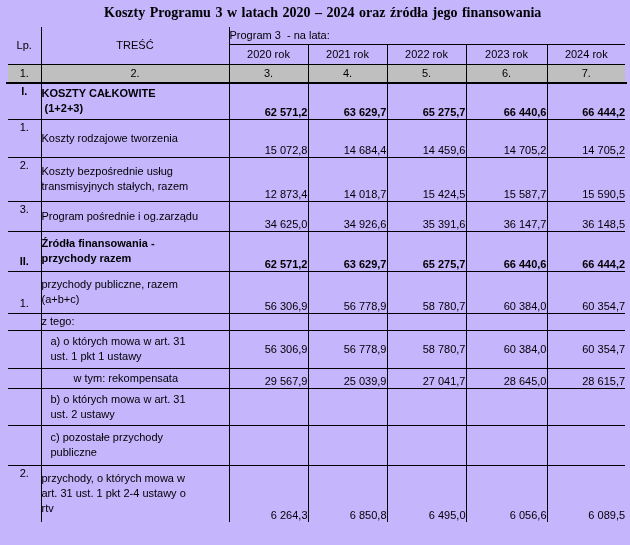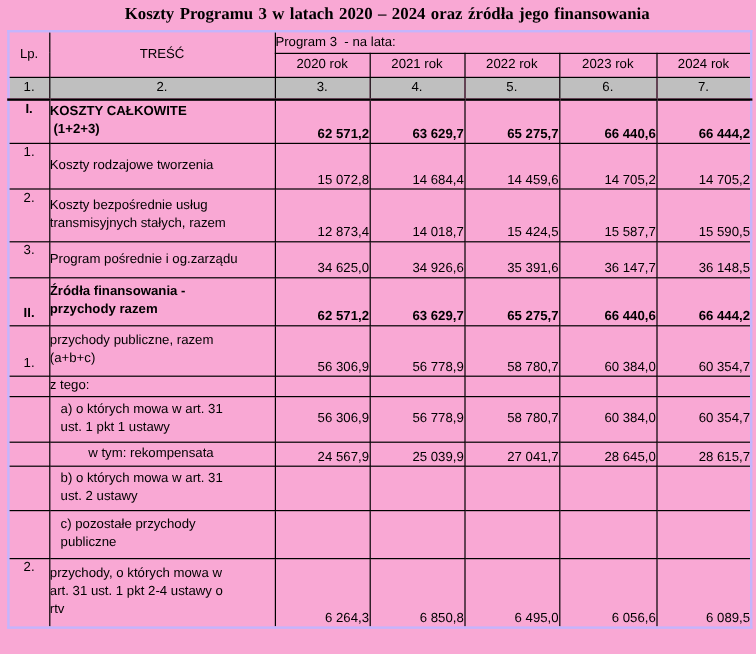--- a/index.html
+++ b/index.html
@@ -1,20 +1,20 @@
 <!DOCTYPE html>
 <html><head>
 <meta charset="utf-8">
 <style>
   html,body { margin:0; padding:0; background:#fff; }
   .page {
     position: relative;
     width: 630px;
     height: 545px;
-    background: #f9a8d4;
+    background: #c4b5fd;
     color: #000;
     overflow: hidden;
     font-family: "Liberation Sans", sans-serif;
   }
   .title {
     font-family: "Liberation Serif", serif;
     font-weight: bold;
     font-size: 14px;
     line-height: 19px;
     padding-top: 3px;
@@ -187,21 +187,21 @@
 ust. 1 pkt 1 ustawy</td>
       <td class="num">56 306,9</td>
       <td class="num">56 778,9</td>
       <td class="num">58 780,7</td>
       <td class="num">60 384,0</td>
       <td class="num">60 354,7</td>
     </tr>
     <tr class="h20 ind2">
       <td class="lp"></td>
       <td class="label">w tym: rekompensata</td>
-      <td class="num">24 567,9</td>
+      <td class="num">29 567,9</td>
       <td class="num">25 039,9</td>
       <td class="num">27 041,7</td>
       <td class="num">28 645,0</td>
       <td class="num">28 615,7</td>
     </tr>
     <tr class="h37 ind1">
       <td class="lp"></td>
       <td class="label">b) o których mowa w art. 31
 ust. 2 ustawy</td>
       <td class="num"></td>

